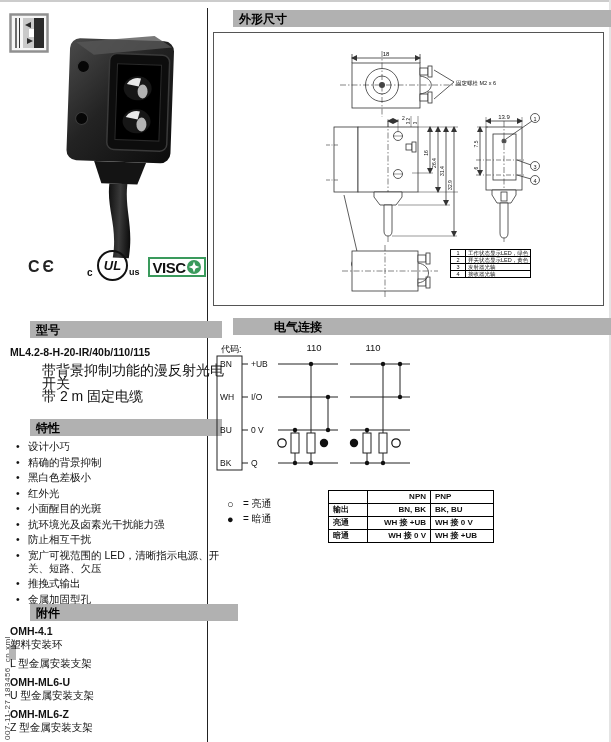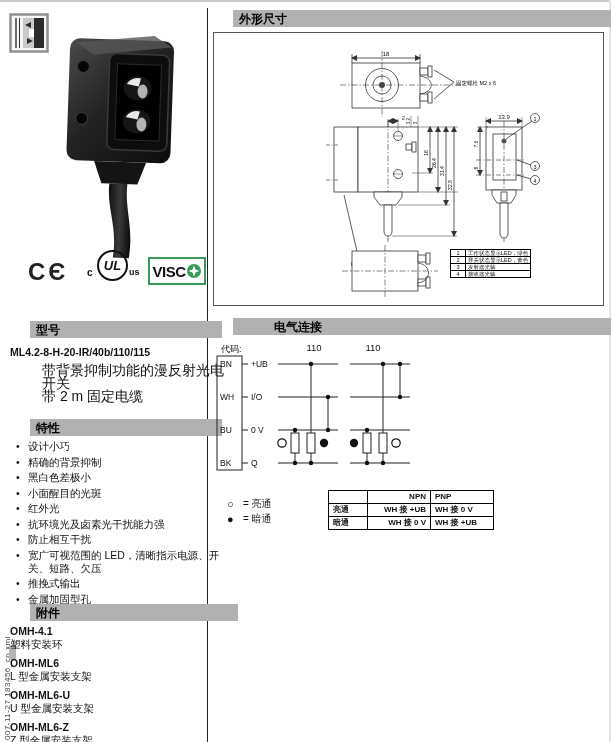--- a/index.html
+++ b/index.html
@@ -29,28 +29,28 @@
   .dimlegend td.num{width:10px;text-align:center;}
   .el-legend{left:227px;top:496px;font-size:10px;}
   .el-legend .row{display:flex;align-items:center;height:15px;}
   .el-legend .sym{width:16px;font-size:11px;}
   .nptable{left:328px;top:490px;border-collapse:collapse;}
   .nptable td,.nptable th{border:1px solid #000;font-size:8px;line-height:10px;
        padding:1px 4px;text-align:left;font-weight:bold;white-space:nowrap;}
   .nptable .c0{width:30px;background:#fff;}
   .nptable .c1{width:54px;text-align:right;}
   .nptable .c2{width:54px;}
-  .cert-ce{left:28px;top:258px;font-size:24px;font-weight:600;letter-spacing:3px;color:#222;}
+  .cert-ce{left:28px;top:258px;font-size:16px;font-weight:600;letter-spacing:3px;color:#222;}
   .cert-ul{left:92px;top:250px;width:40px;height:40px;}
   .ul-circle{position:absolute;left:5px;top:0;width:31px;height:31px;border:2.5px solid #111;
              border-radius:50%;box-sizing:border-box;text-align:center;}
   .ul-circle .ul{font-size:13px;font-weight:bold;font-style:italic;line-height:27px;}
   .ul-c{position:absolute;left:-5px;top:17px;font-size:10px;font-weight:bold;}
   .ul-us{position:absolute;left:37px;top:17px;font-size:9px;font-weight:bold;}
-  .cert-visc{left:148px;top:257px;width:58px;height:28px;border:2px solid #3a9a5c;
+  .cert-visc{left:148px;top:257px;width:58px;height:20px;border:2px solid #3a9a5c;
              box-sizing:border-box;display:flex;align-items:center;justify-content:center;background:#fff;}
   .visc-text{font-size:15px;font-weight:800;letter-spacing:-.5px;color:#111;}
   svg text{fill:#111;}
 </style>
 </head>
 <body>
 
 <div class="page">
 
   <div class="abs hairline-top"></div>
@@ -121,37 +121,36 @@
   <div class="abs model-desc">
     <div>带背景抑制功能的漫反射光电开关</div>
     <div>带 2 m 固定电缆</div>
   </div>
 
   <div class="abs bar" style="left:10px;top:419px;width:192px;">特性</div>
   <ul class="abs feat-list">
     <li>设计小巧</li>
     <li>精确的背景抑制</li>
     <li>黑白色差极小</li>
+    <li>红外光</li>
     <li>小面醒目的光斑</li>
-    <li>红外光</li>
     <li>抗环境光及卤素光干扰能力强</li>
     <li>防止相互干扰</li>
     <li>宽广可视范围的 LED，清晰指示电源、开关、短路、欠压</li>
     <li>推挽式输出</li>
     <li>金属加固型孔</li>
   </ul>
 
   <div class="abs bar" style="left:10px;top:604px;width:208px;">附件</div>
   <div class="abs acc-wrap">
     <div class="acc-item">
       <div class="acc-name">OMH-4.1</div>
       <div class="acc-desc">塑料安装环</div>
     </div>
     <div class="acc-item">
-      <div class="acc-name">OMH-ML6</div>
       <div class="acc-desc">L 型金属安装支架</div>
     </div>
     <div class="acc-item">
       <div class="acc-name">OMH-ML6-U</div>
       <div class="acc-desc">U 型金属安装支架</div>
     </div>
     <div class="acc-item">
       <div class="acc-name">OMH-ML6-Z</div>
       <div class="acc-desc">Z 型金属安装支架</div>
     </div>
@@ -370,20 +369,25 @@
   </div>
 
   <table class="abs nptable">
     <tbody>
         <tr>
       <th class="c0"></th>
       <th class="c1">NPN</th>
       <th class="c2">PNP</th>
     </tr>
     <tr>
+      <td class="c0">输出</td>
+      <td class="c1">BN, BK</td>
+      <td class="c2">BK, BU</td>
+    </tr>
+    <tr>
       <td class="c0">亮通</td>
       <td class="c1">WH 接 +UB</td>
       <td class="c2">WH 接 0 V</td>
     </tr>
     <tr>
       <td class="c0">暗通</td>
       <td class="c1">WH 接 0 V</td>
       <td class="c2">WH 接 +UB</td>
     </tr>
   </tbody>

